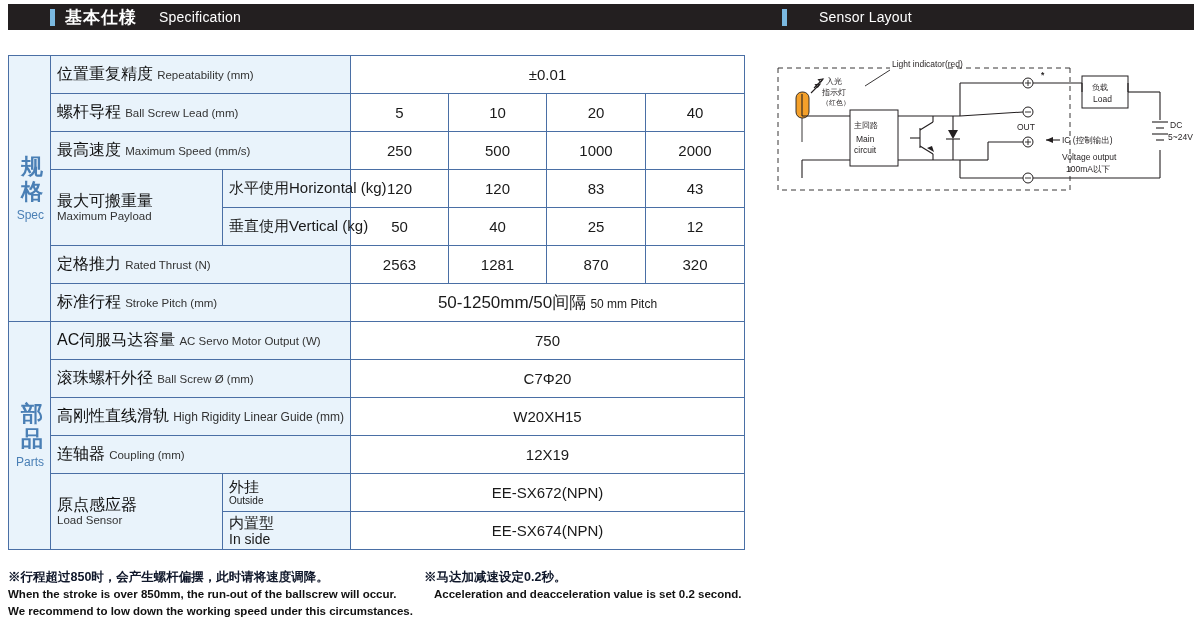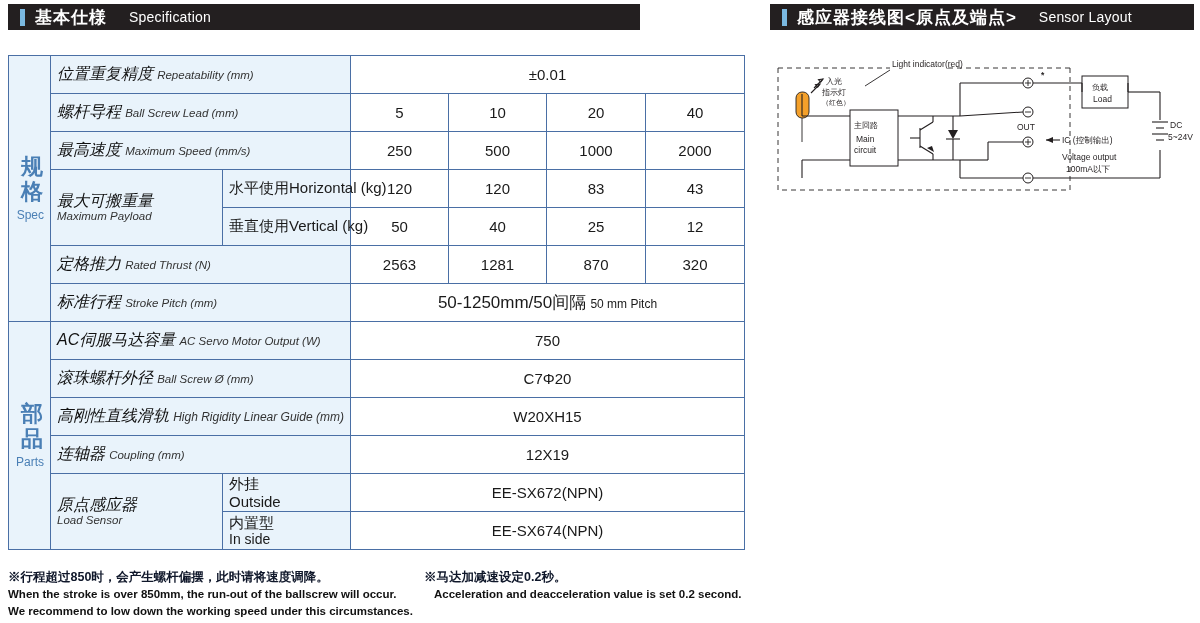--- a/index.html
+++ b/index.html
@@ -16,36 +16,36 @@
   .hdr {
     position:absolute; top:4px; height:26px;
     background:#231f20; color:#ffffff;
     display:flex; align-items:center;
   }
   .hdr .bar {
     width:5px; height:17px; background:#7ab8e0; margin-left:12px; margin-right:10px;
   }
   .hdr .cn { font-size:17px; font-weight:bold; letter-spacing:1px; }
   .hdr .en { font-size:14px; font-weight:normal; margin-left:22px; letter-spacing:0.2px; }
-  #hdr-spec { left:8px; width:632px; }
+  #hdr-spec { left:8px; width:804px;padding-left:30px; }
   #hdr-sensor { left:770px; width:424px; }
 
   
   .tbl {
     position:absolute; left:8px; top:55px; width:736px;
     border-collapse:collapse; table-layout:fixed;
   }
   .tbl td {
     border:1px solid #4a6fa5;
     height:38px;
     padding:0 6px;
     font-size:15px;
     vertical-align:middle;
   }
-  .lbl { background:#e9f3fb;font-style:italic; }
+  .lbl { background:#e9f3fb; }
   .lbl .cn { font-size:16px; color:#111; }
   .lbl .en { font-size:11.5px; color:#333; }
   .sub { background:#e9f3fb; }
   .val { text-align:center; font-size:17px; background:#ffffff; }
   .grp {
     background:#e9f3fb; text-align:right; vertical-align:middle;
     width:42px;
   }
   .grp .g-cn {
     font-size:22px; font-weight:bold; color:#4a7fb5; line-height:1.12;
@@ -79,21 +79,20 @@
 <body>
 
 <div class="hdr" id="hdr-spec">
   <div class="bar"></div>
   <span class="cn">基本仕様</span>
   <span class="en">Specification</span>
 </div>
 
 <div class="hdr" id="hdr-sensor">
   <div class="bar"></div>
-  <span class="cn">感应器接线图&lt;原点及端点&gt;</span>
   <span class="en">Sensor Layout</span>
 </div>
 
 <table class="tbl">
   <colgroup>
     <col style="width:42px">
     <col style="width:172px">
     <col style="width:128px">
     <col style="width:98px">
     <col style="width:98px">
@@ -214,21 +213,21 @@
       </td>
       <td class="val" colspan="4">12X19</td>
     </tr>
     <tr>
       <td class="lbl two-line" rowspan="2">
         <span class="cn">原点感应器</span>
         <span class="en">Load Sensor</span>
       </td>
       <td class="sub two-line">
         <span class="cn" style="font-size:15px">外挂</span>
-        <span class="en" style="font-size:15px">Outside</span>
+        <span class="en" style="font-size:10px">Outside</span>
       </td>
       <td class="val" colspan="4">EE-SX672(NPN)</td>
     </tr>
     <tr>
       <td class="sub two-line">
         <span class="cn" style="font-size:15px">内置型</span>
         <span class="en" style="font-size:14px">In side</span>
       </td>
       <td class="val" colspan="4">EE-SX674(NPN)</td>
     </tr>

